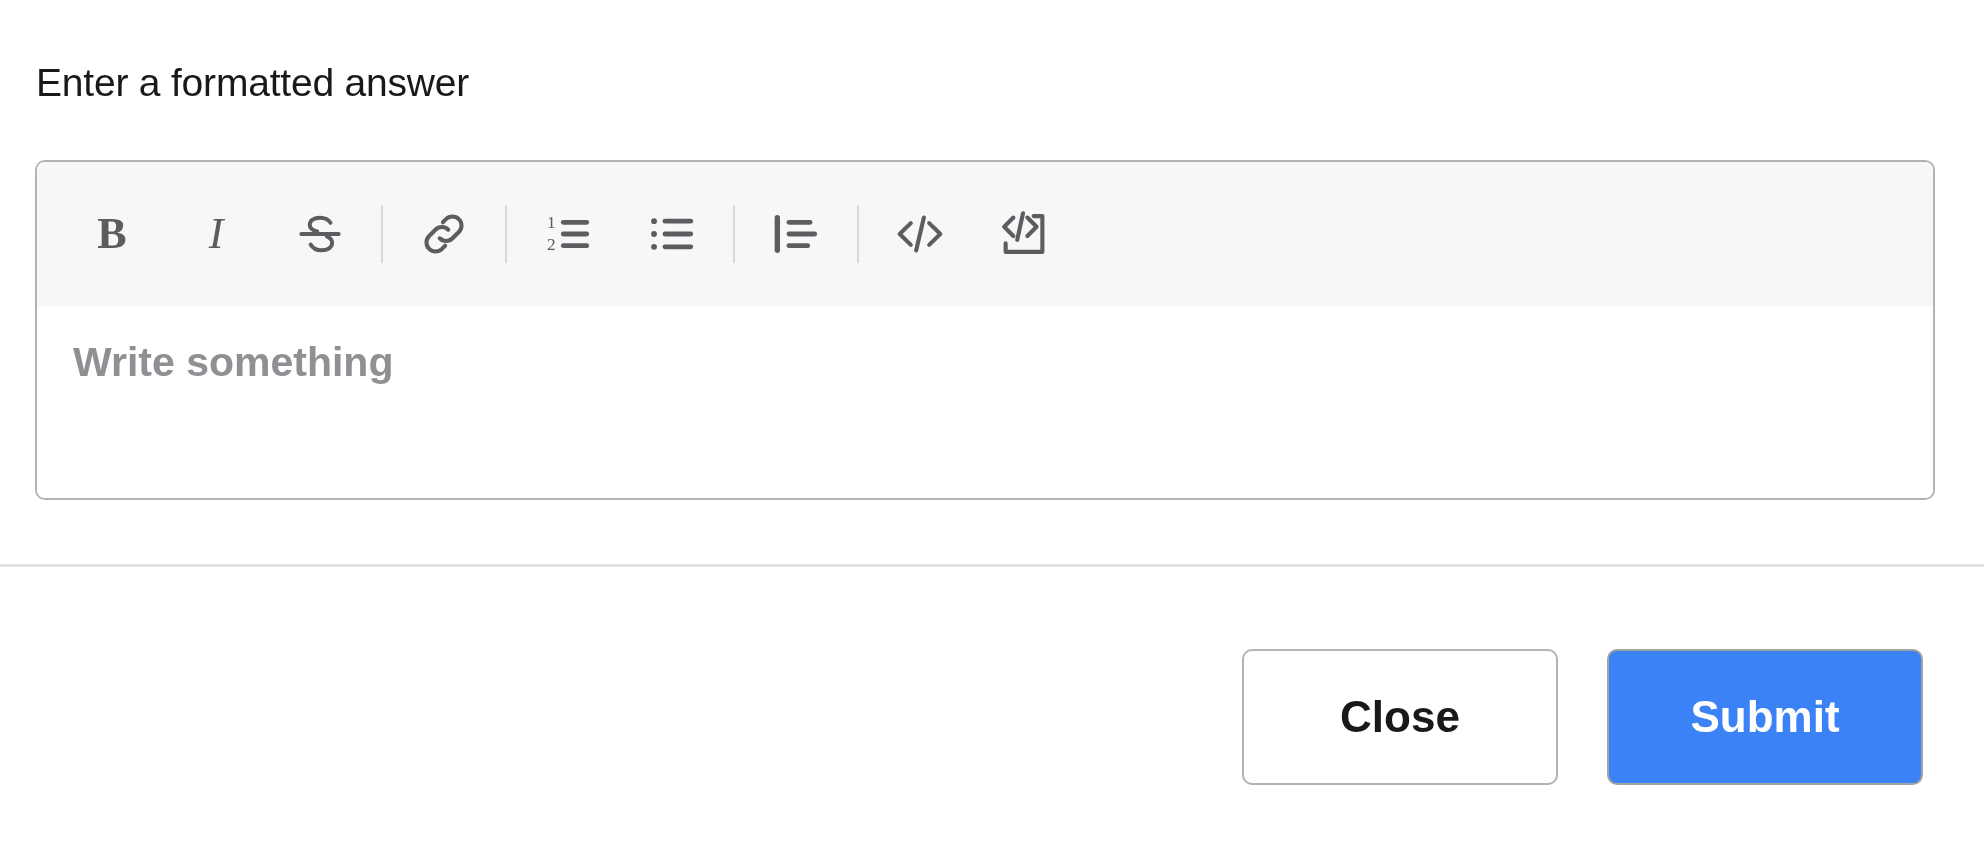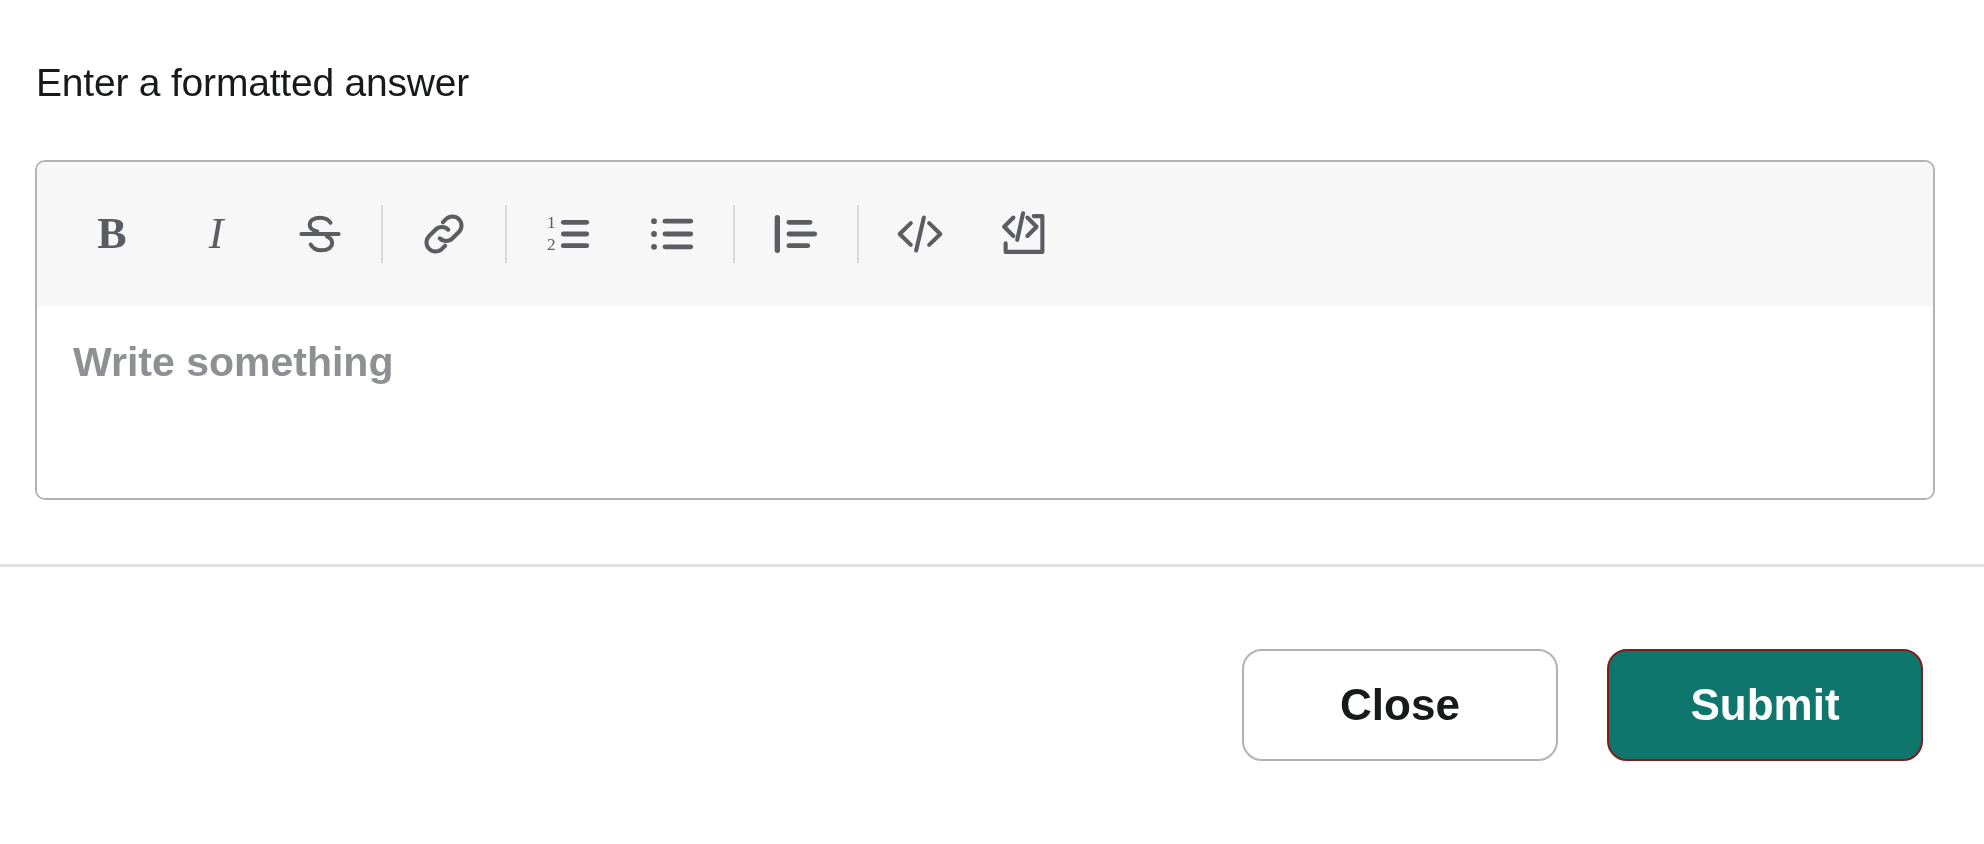--- a/index.html
+++ b/index.html
@@ -95,41 +95,41 @@
     background: #e2e2e2;
   }
   .footer-actions {
     position: absolute;
     right: 61px; top: 649px;
     display: flex;
     align-items: center;
     gap: 49px;
   }
   .btn {
-    height: 112px;
-    border-radius: 20px;
+    height: 136px;
+    border-radius: 10px;
     font-size: 44px;
     font-weight: bold;
     font-family: "Liberation Sans", sans-serif;
     display: flex;
     align-items: center;
     justify-content: center;
     cursor: pointer;
     white-space: nowrap;
   }
   .btn-close {
     width: 316px;
     background: #ffffff;
     border: 2px solid #b3b3b3;
     color: #18191b;
   }
   .btn-submit {
     width: 316px;
-    background: #0f766e;
-    border: 2px solid #7f1d1d;
+    background: #3b82f6;
+    border: 2px solid #a3a3a3;
     color: #ffffff;
   }
 </style>
 </head>
 <body>
 
 <div class="dialog">
 
   <div class="dialog-title">Enter a formatted answer</div>
 

